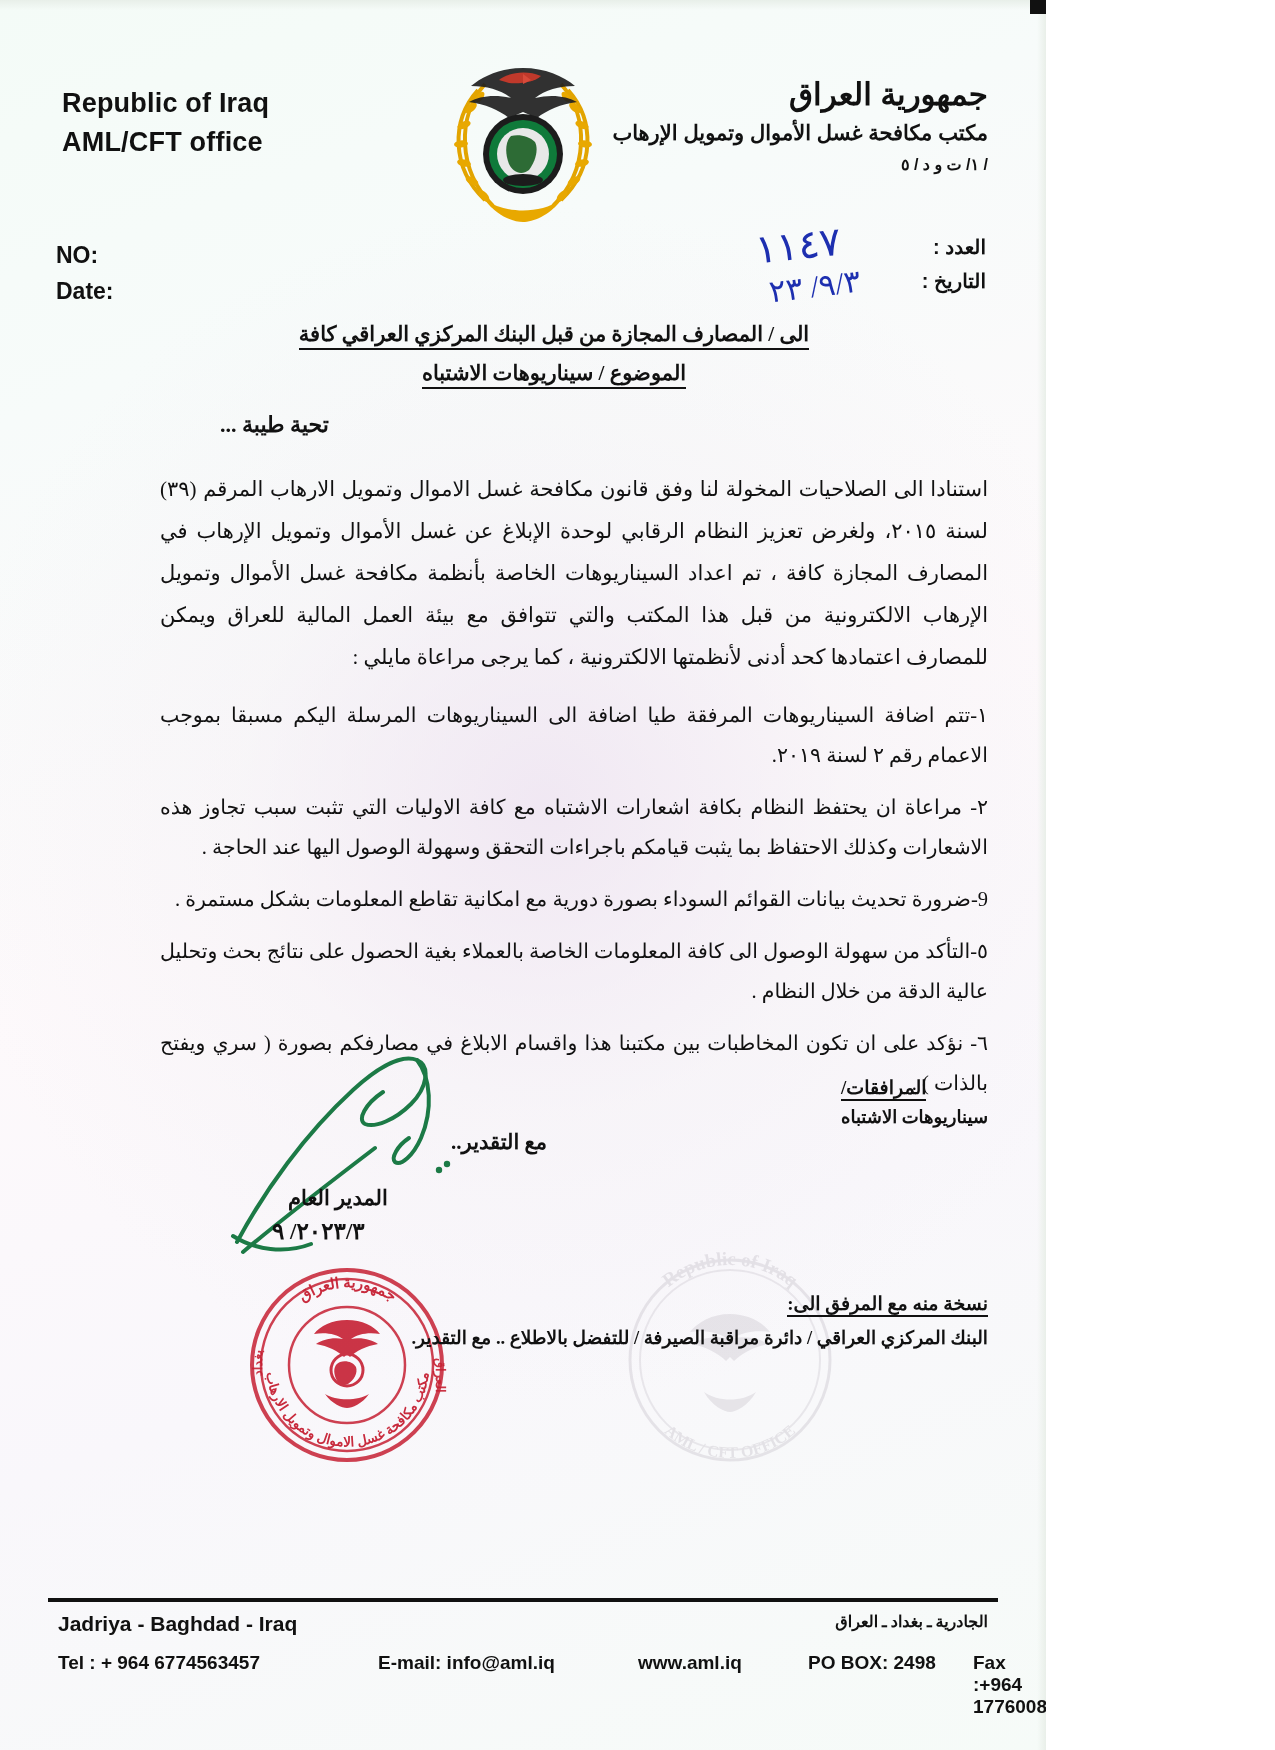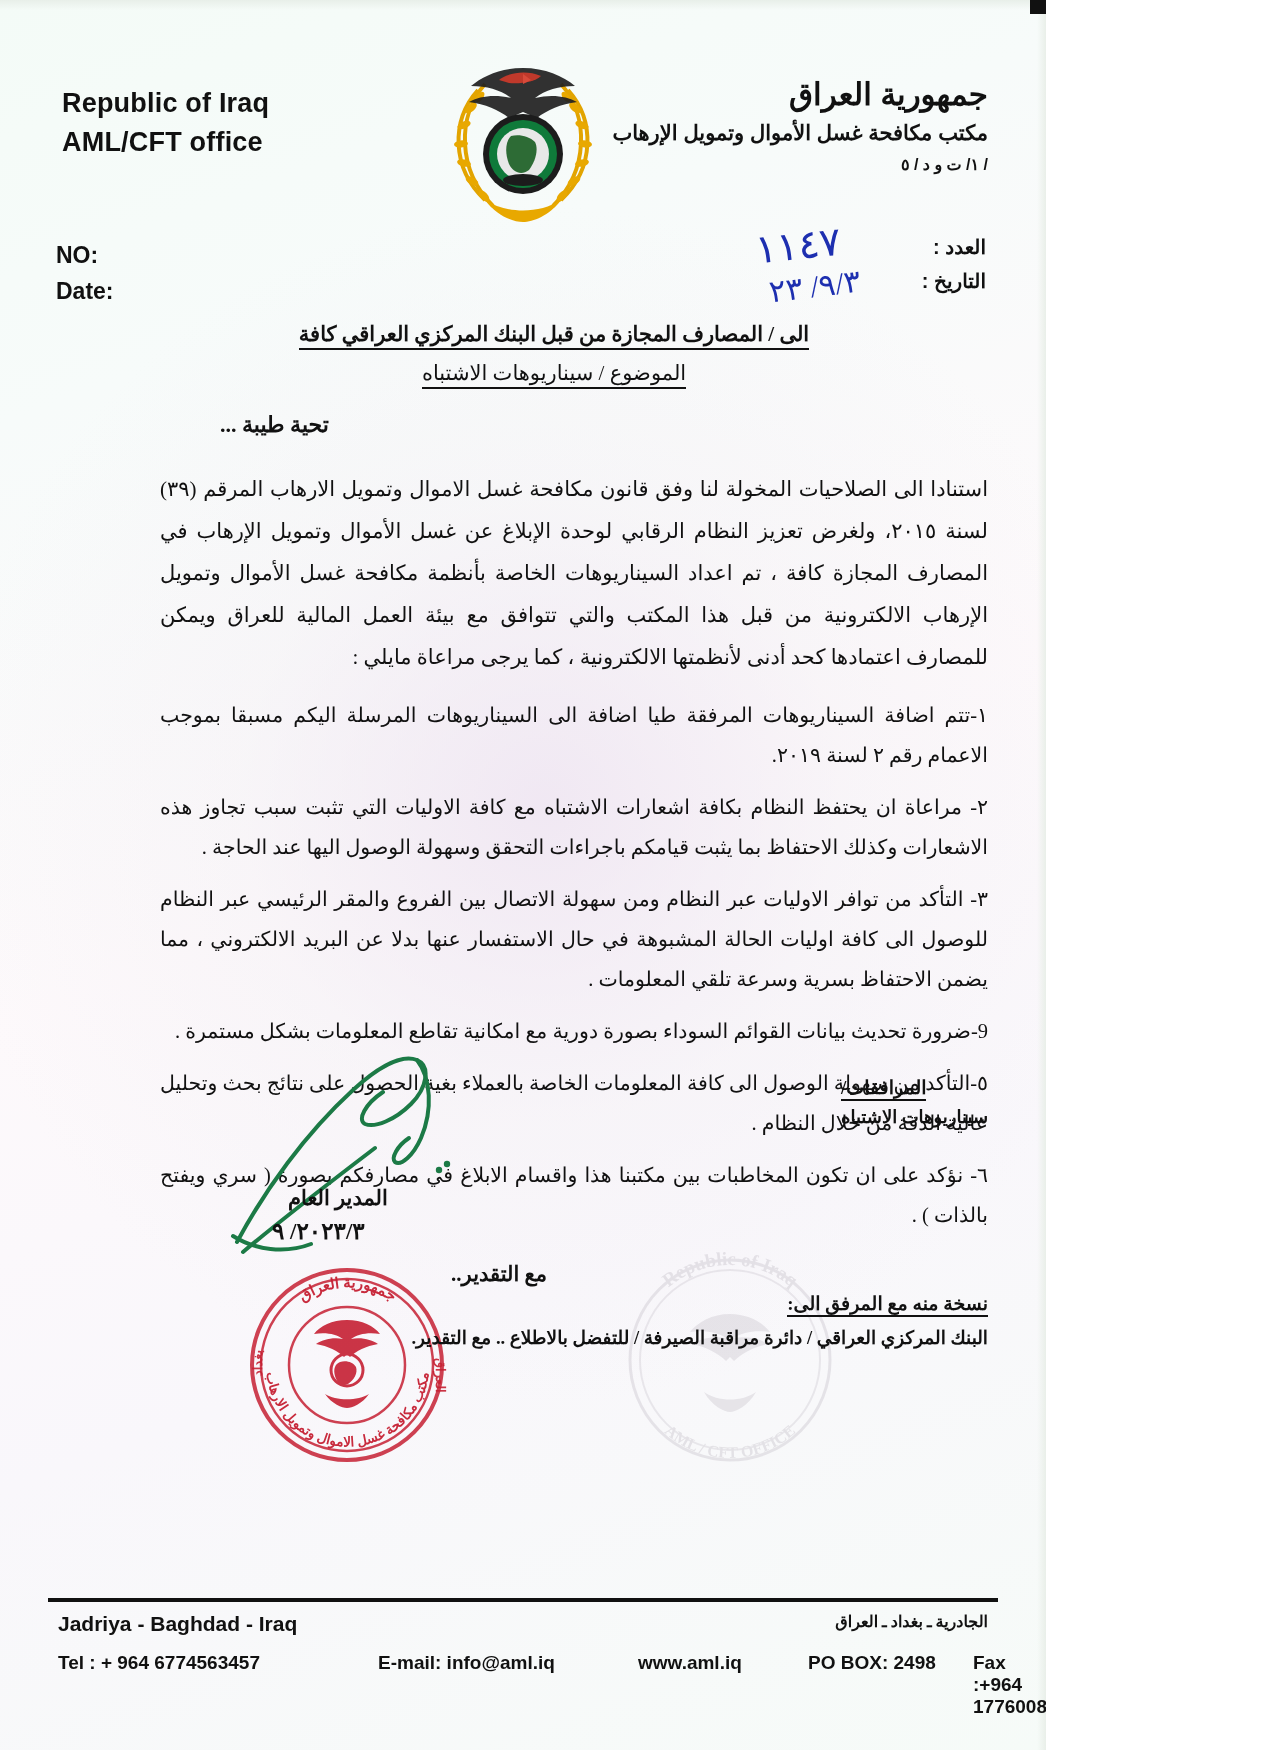--- a/index.html
+++ b/index.html
@@ -136,21 +136,21 @@
     text-align: center;
     font-size: 21px;
     font-weight: bold;
     margin-bottom: 14px;
     padding-right: 40px;
   }
   .to-line span { border-bottom: 2px solid #111; padding-bottom: 2px; }
   .subject {
     text-align: center;
     font-size: 21px;
-    font-weight: normal;
+    font-weight: bold;
     margin-bottom: 26px;
     padding-right: 40px;
   }
   .subject span { border-bottom: 2px solid #111; padding-bottom: 2px; }
   .greeting {
     text-align: left;
     font-size: 22px;
     font-weight: bold;
     margin: 0 0 30px 60px;
   }
@@ -372,21 +372,20 @@
   <div class="hand-num">١١٤٧</div>
   <div class="hand-date">٩/٣/ ٢٣</div>
 
   <div class="body-wrap">
     <div class="to-line"><span>الى / المصارف المجازة من قبل البنك المركزي العراقي كافة</span></div>
     <div class="subject"><span>الموضوع / سيناريوهات الاشتباه</span></div>
     <div class="greeting">تحية طيبة ...</div>
     <div class="para j">استنادا الى الصلاحيات المخولة لنا وفق قانون مكافحة غسل الاموال وتمويل الارهاب المرقم (٣٩) لسنة ٢٠١٥، ولغرض تعزيز النظام الرقابي لوحدة الإبلاغ عن غسل الأموال وتمويل الإرهاب في المصارف المجازة كافة ، تم اعداد السيناريوهات الخاصة بأنظمة مكافحة غسل الأموال وتمويل الإرهاب الالكترونية من قبل هذا المكتب والتي تتوافق مع بيئة العمل المالية للعراق ويمكن للمصارف اعتمادها كحد أدنى لأنظمتها الالكترونية ، كما يرجى مراعاة مايلي :</div>
     <div class="item">١-تتم اضافة السيناريوهات المرفقة طيا اضافة الى السيناريوهات المرسلة اليكم مسبقا بموجب الاعمام رقم ٢ لسنة ٢٠١٩.</div>
     <div class="item">٢- مراعاة ان يحتفظ النظام بكافة اشعارات الاشتباه مع كافة الاوليات التي تثبت سبب تجاوز هذه الاشعارات وكذلك الاحتفاظ بما يثبت قيامكم باجراءات التحقق وسهولة الوصول اليها عند الحاجة .</div>
-    <div class="item">٣- التأكد من توافر الاوليات عبر النظام ومن سهولة الاتصال بين الفروع والمقر الرئيسي عبر النظام للوصول الى كافة اوليات الحالة المشبوهة في حال الاستفسار عنها بدلا عن البريد الالكتروني ، مما يضمن الاحتفاظ بسرية وسرعة تلقي المعلومات .</div>
     <div class="item">9-ضرورة تحديث بيانات القوائم السوداء بصورة دورية مع امكانية تقاطع المعلومات بشكل مستمرة .</div>
     <div class="item">٥-التأكد من سهولة الوصول الى كافة المعلومات الخاصة بالعملاء بغية الحصول على نتائج بحث وتحليل عالية الدقة من خلال النظام .</div>
     <div class="item">٦- نؤكد على ان تكون المخاطبات بين مكتبنا هذا واقسام الابلاغ في مصارفكم بصورة ( سري ويفتح بالذات ) .</div>
     <div class="regards">مع التقدير..</div>
   </div>
 
   <div class="attach">
     <div class="t">المرافقات/</div>
     <div class="v">سيناريوهات الاشتباه</div>
   </div>

